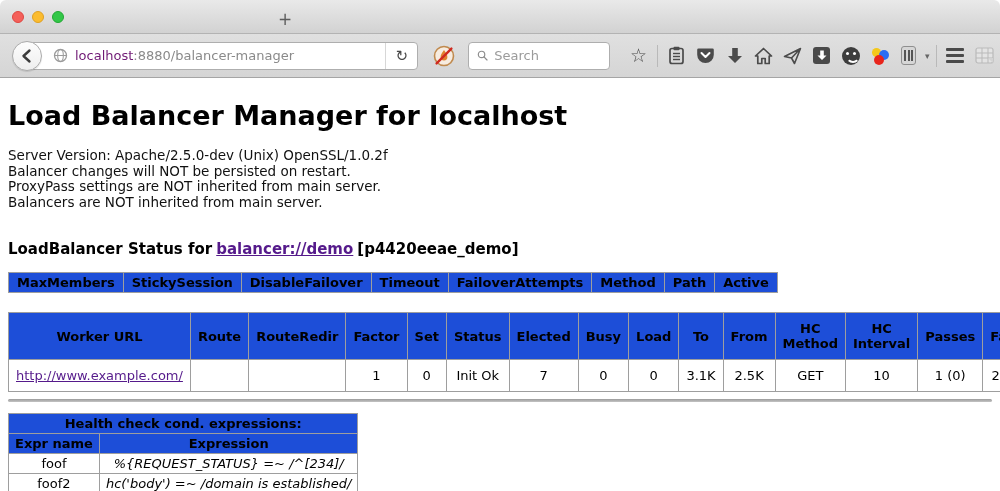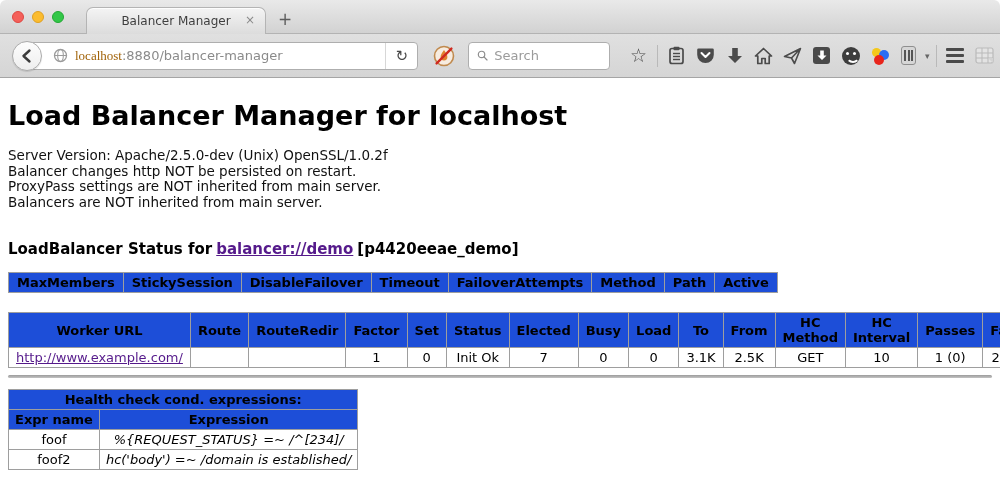--- a/index.html
+++ b/index.html
@@ -45,21 +45,21 @@
     background:linear-gradient(#fdfdfd,#eeeeee); border:1px solid #ababab;
     display:flex; align-items:center; justify-content:center;
     z-index:2; margin-right:-16px; box-shadow:0 1px 1px rgba(0,0,0,.12);
   }
   .urlbar {
     height:28px; width:392px; background:#fff; border:1px solid #aeaeae; border-radius:4px;
     display:flex; align-items:center; padding-left:24px;
   }
   .globe { margin:0 7px 0 2px; display:flex; }
   .url-text { font-size:13px; flex:1; white-space:nowrap; overflow:hidden; }
-  .url-host { color:#a16207;font-family:Liberation Serif, serif; }
+  .url-host { color:#701a75; }
   .url-path { color:#8a8a8a; }
   .reload-btn {
     border-left:1px solid #d7d7d7; align-self:stretch; display:flex; align-items:center;
     padding:0 9px; font-size:15px; color:#4a4a4a;
   }
   .firebug { margin:0 12px 0 14px; display:flex; }
   .searchbox {
     height:28px; width:142px; background:#fff; border:1px solid #aeaeae; border-radius:4px;
     display:flex; align-items:center; padding:0 8px; gap:6px;
   }
@@ -103,44 +103,40 @@
   .info div { line-height:15.6px; }
   .status-heading { margin-top:30px; font-size:15px; font-weight:bold; color:#000; }
   .status-heading a { color:#551a8b; text-decoration:underline; margin:0 4px; }
 
   table { border-collapse:collapse; font-size:13px; margin-top:14px; }
   table, th, td { border:1px solid #9e9e9e; }
   th { background:#1d4ed8; font-weight:bold; padding:2px 6px; color:#000; }
   td { background:#fff; padding:2px 6px; text-align:center; color:#000; }
   .balancer-table th, .balancer-table td { padding:2px 8px; }
   .worker-table { margin-top:19px; }
-  .worker-table th, .worker-table td { padding:2px 7px; }
+  .worker-table th, .worker-table td { padding:8px 7px; }
   td.left { text-align:left; }
   td a { color:#551a8b; text-decoration:underline; }
   .health-table { margin-top:11px; }
   .health-table td.expr { text-align:center;font-style:italic; }
 
   hr.rule { border:none; height:3px; background:linear-gradient(#9b9b9b,#c4c4c4); border-radius:2px; margin-top:7px; }
 
   svg { display:block; }
 </style>
 </head>
 <body>
 
 <div class="window">
 
   <div class="tabbar">
     <div class="traffic">
       <span class="light red"></span>
       <span class="light yellow"></span>
       <span class="light green"></span>
-    </div>
-    <div class="tab">
-      <span class="tab-title">Balancer Manager</span>
-      <span class="tab-close">×</span>
     </div>
     <span class="newtab">+</span>
   </div>
 
   <div class="navbar">
     <div class="back-btn">
       <svg width="16" height="16" viewBox="0 0 16 16">
         <path d="M10.5 2.5 L4.5 8 L10.5 13.5" fill="none" stroke="#3c3c3c" stroke-width="2.4" stroke-linecap="round" stroke-linejoin="round"></path>
       </svg>
     </div>
@@ -258,21 +254,21 @@
         </svg>
       </span>
     </div>
   </div>
 
   <div class="content">
     <h1 class="page-title">Load Balancer Manager for localhost</h1>
 
     <div class="info">
       <div>Server Version: Apache/2.5.0-dev (Unix) OpenSSL/1.0.2f</div>
-      <div>Balancer changes http NOT be persisted on restart.</div>
+      <div>Balancer changes will NOT be persisted on restart.</div>
       <div>ProxyPass settings are NOT inherited from main server.</div>
       <div>Balancers are NOT inherited from main server.</div>
     </div>
 
     <div class="status-heading">
       <span>LoadBalancer Status for</span><a href="#">balancer://demo</a><span>[p4420eeae_demo]</span>
     </div>
 
     <table class="balancer-table">
       <tbody>

